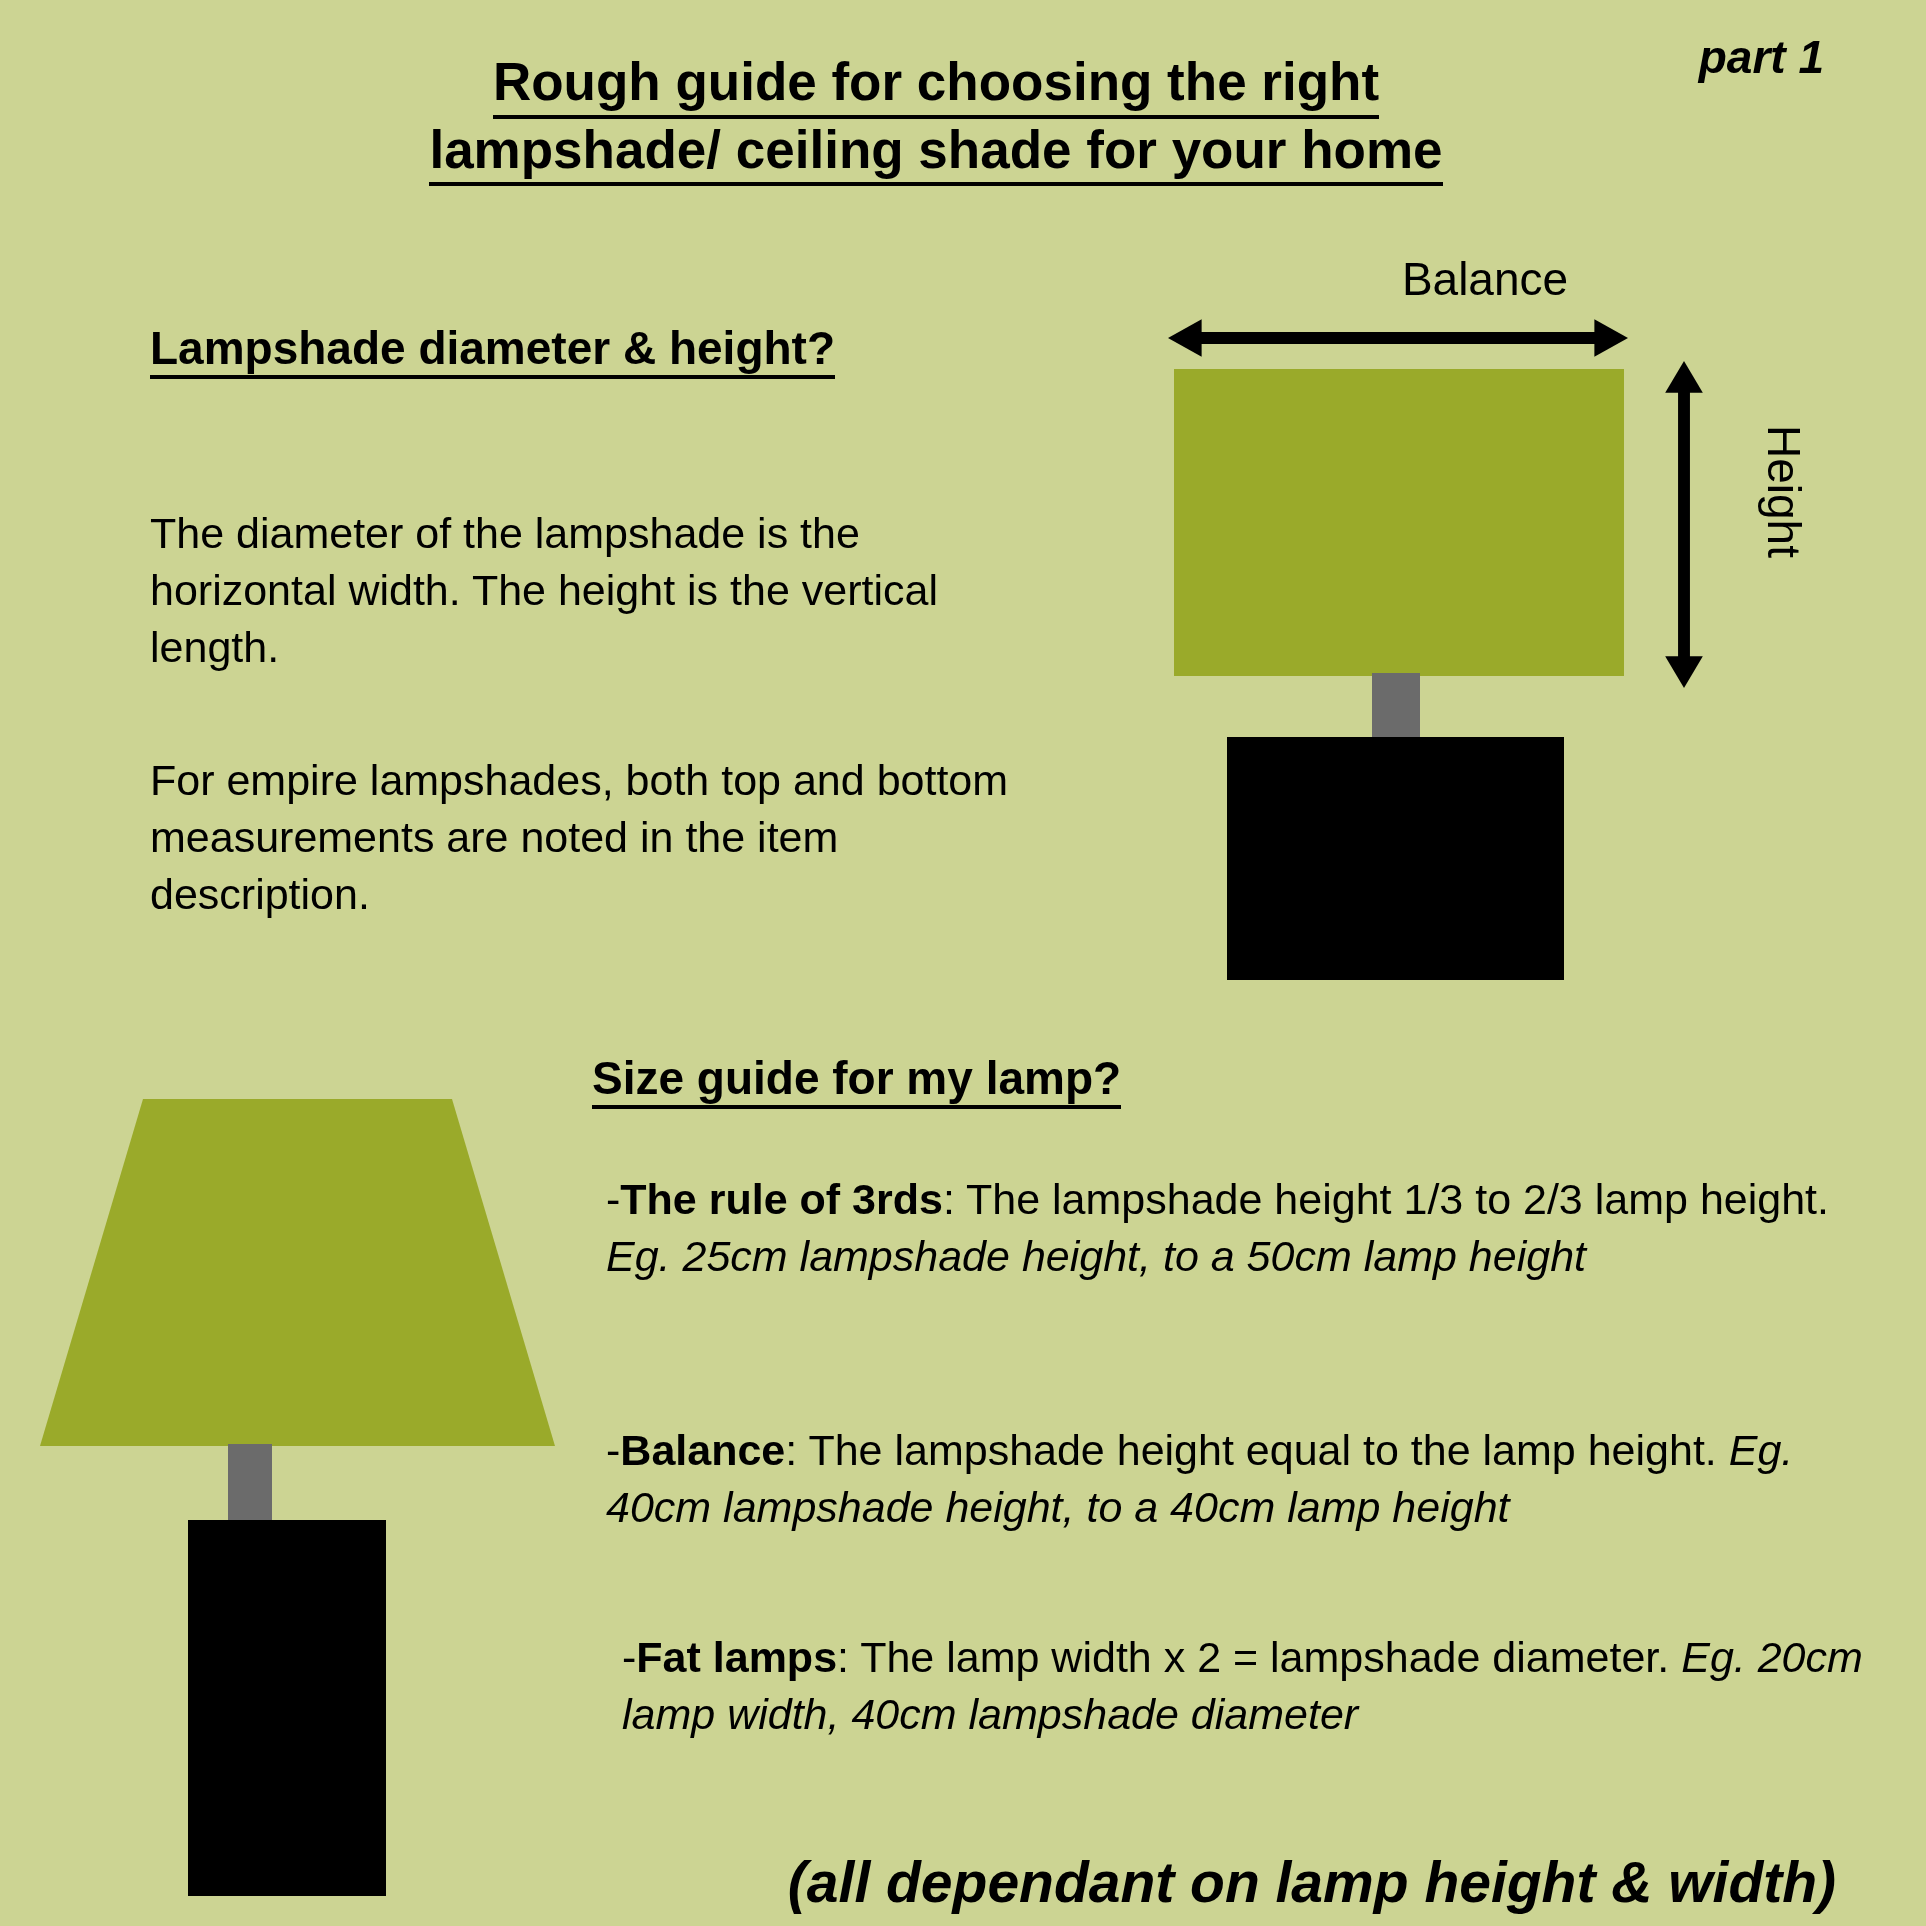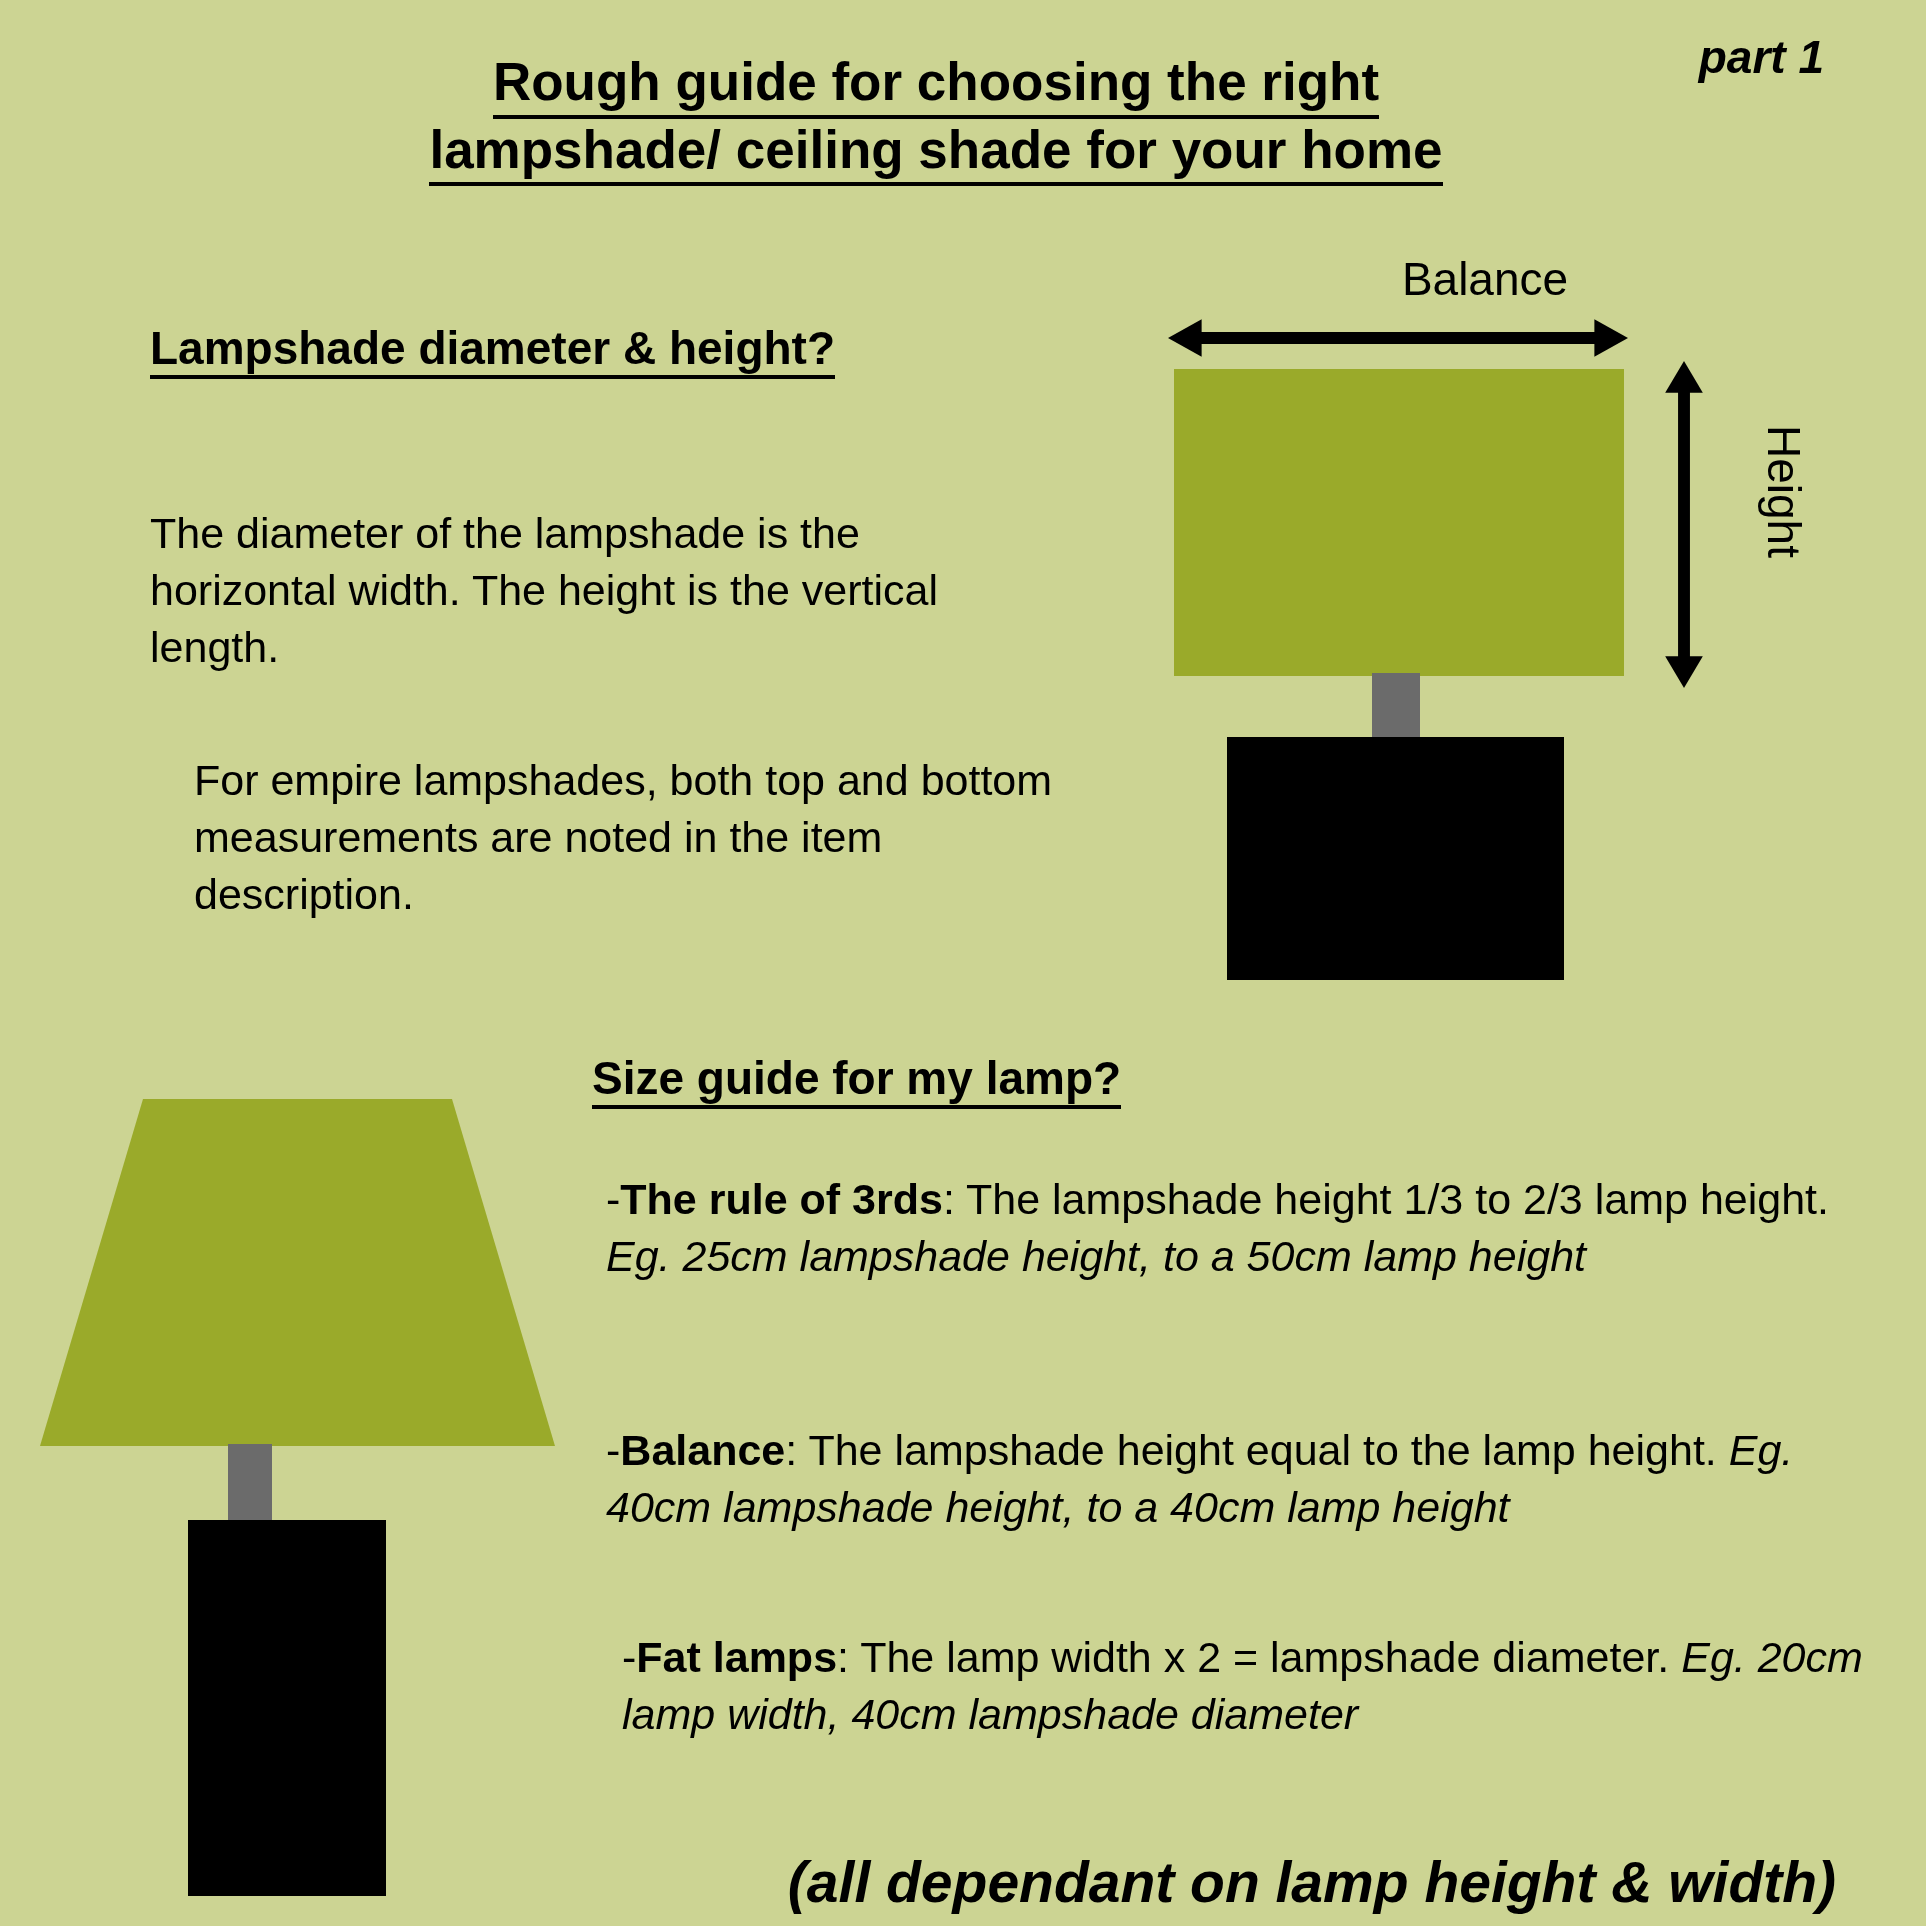--- a/index.html
+++ b/index.html
@@ -70,21 +70,20 @@
   }
   #para-1 {
     left: 150px;
     top: 505px;
     width: 871px;
   }
   #para-2 {
     left: 150px;
     top: 752px;
     width: 911px;
-    margin-left: 44px;
   }
 
   
   #drum-diagram {
     position: absolute;
     left: 1148px;
     top: 252px;
     width: 733px;
     height: 723px;
   }

